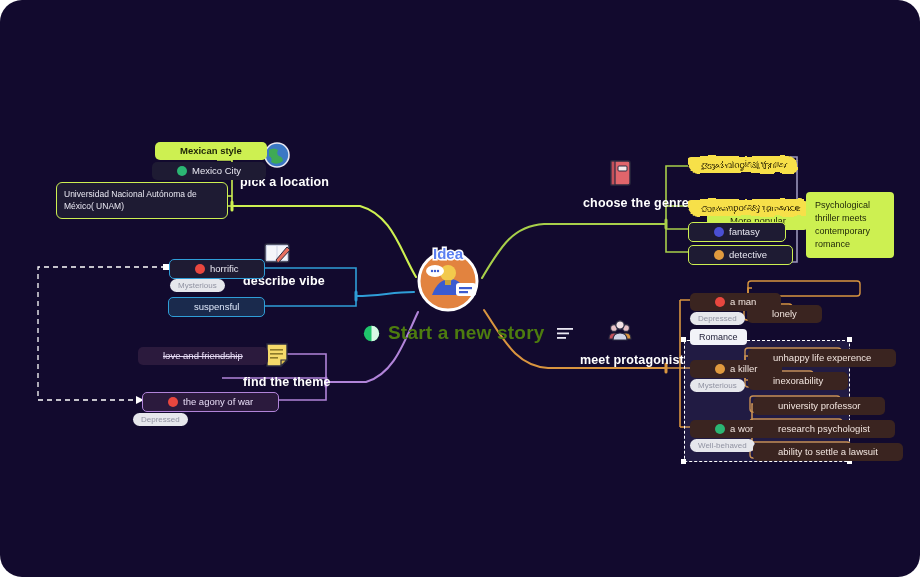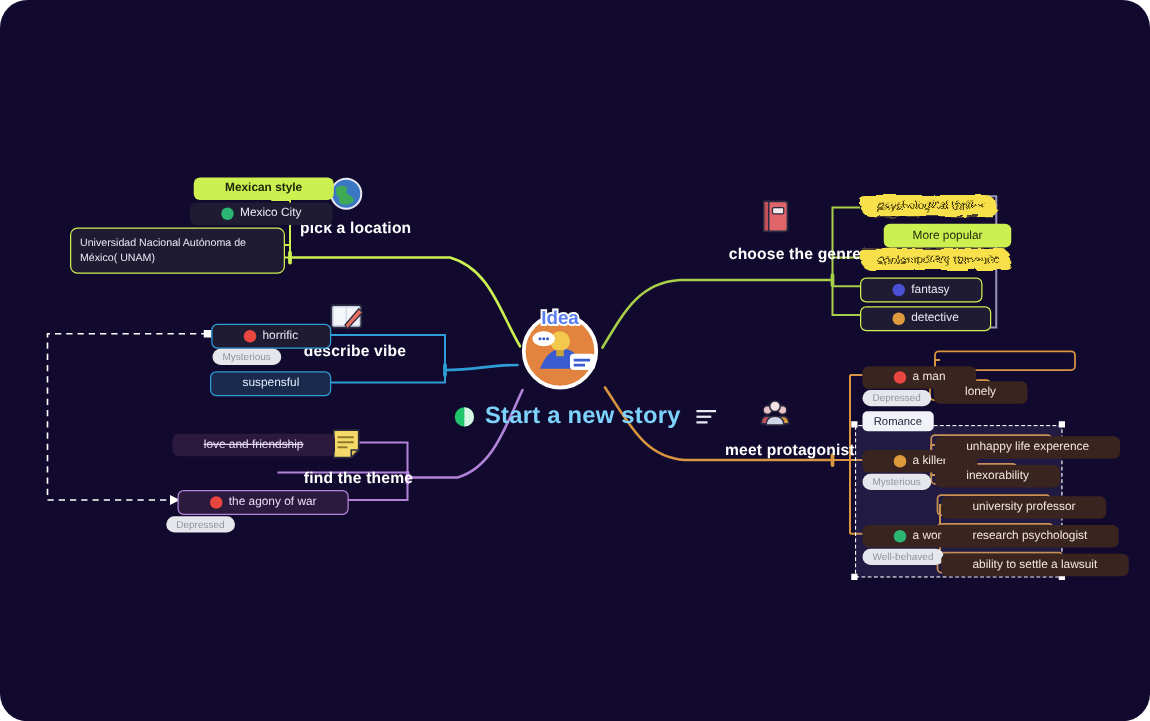--- a/index.html
+++ b/index.html
@@ -19,21 +19,21 @@
   #edges { position: absolute; left: 0; top: 0; width: 920px; height: 577px; pointer-events: none; }
 
   
   .center-sticker {
     position: absolute; left: 412px; top: 243px;
     width: 72px; height: 72px;
   }
   .center-title {
     position: absolute; left: 363px; top: 322px;
     display: flex; align-items: center; gap: 8px;
-    color: #7dd3fc; font-size: 19px; font-weight: bold; letter-spacing: .2px;
+    color: #4d7c0f; font-size: 19px; font-weight: bold; letter-spacing: .2px;
     white-space: nowrap;
   }
   .pie-icon { width: 17px; height: 17px; flex: none; }
   .notes-icon { width: 16px; height: 13px; flex: none; margin-left: 4px; }
 
   
   .branch-label {
     position: absolute; color: #ffffff; font-size: 12.5px; font-weight: bold;
     white-space: nowrap; letter-spacing: .15px;
   }
@@ -84,21 +84,21 @@
     background: #cdf051; color: #1d2408;
     font-size: 9px; line-height: 1.45;
     padding: 7px 9px; border-radius: 4px;
     width: 88px;
   }
 
   .bubble-lime {
     position: absolute;
     background: #cdf051; color: #1d2408;
     font-size: 9.5px; padding: 4px 23px;
-    border-radius: 5px; white-space: nowrap;
+    border-radius: 5px; white-space: nowrap; margin-top: 32px;
   }
 
   .unam-box {
     position: absolute;
     background: #1e1b33; color: #e9e8f2;
     border: 1.3px solid #cdf051;
     border-radius: 6px;
     font-size: 8.5px; line-height: 1.45;
     padding: 5px 7px; width: 172px;
   }
@@ -282,20 +282,21 @@
     <span>contemporary romance</span>
   </div>
   <div class="chip chip-dark chip-outline-lime" style="left:688px; top:222px;">
     <span class="dot" style="background:#4a4fd4"></span>
     <span>fantasy</span>
   </div>
   <div class="chip chip-dark chip-outline-lime" style="left:688px; top:245px;">
     <span class="dot" style="background:#e09a3e"></span>
     <span>detective</span>
   </div>
+  <div class="summary-box" style="left:806px; top:192px;">Psychological thriller meets contemporary romance</div>
 
   <div class="branch-icon" style="left:605px; top:315px;">
     <svg viewBox="0 0 30 30" width="30" height="30">
       <circle cx="9" cy="13" r="3.4" fill="#e8c2c6" stroke="#2b2b40" stroke-width="1.1"></circle>
       <path d="M4 24 q0-6 5-6 q5 0 5 6 z" fill="#c4505a" stroke="#2b2b40" stroke-width="1.1"></path>
       <circle cx="21" cy="13" r="3.4" fill="#e8c2c6" stroke="#2b2b40" stroke-width="1.1"></circle>
       <path d="M16 24 q0-6 5-6 q5 0 5 6 z" fill="#d9953f" stroke="#2b2b40" stroke-width="1.1"></path>
       <circle cx="15" cy="10" r="4.2" fill="#f2e2e4" stroke="#2b2b40" stroke-width="1.2"></circle>
       <path d="M8 25 q0-7 7-7 q7 0 7 7 z" fill="#cfd4e6" stroke="#2b2b40" stroke-width="1.2"></path>
     </svg>

